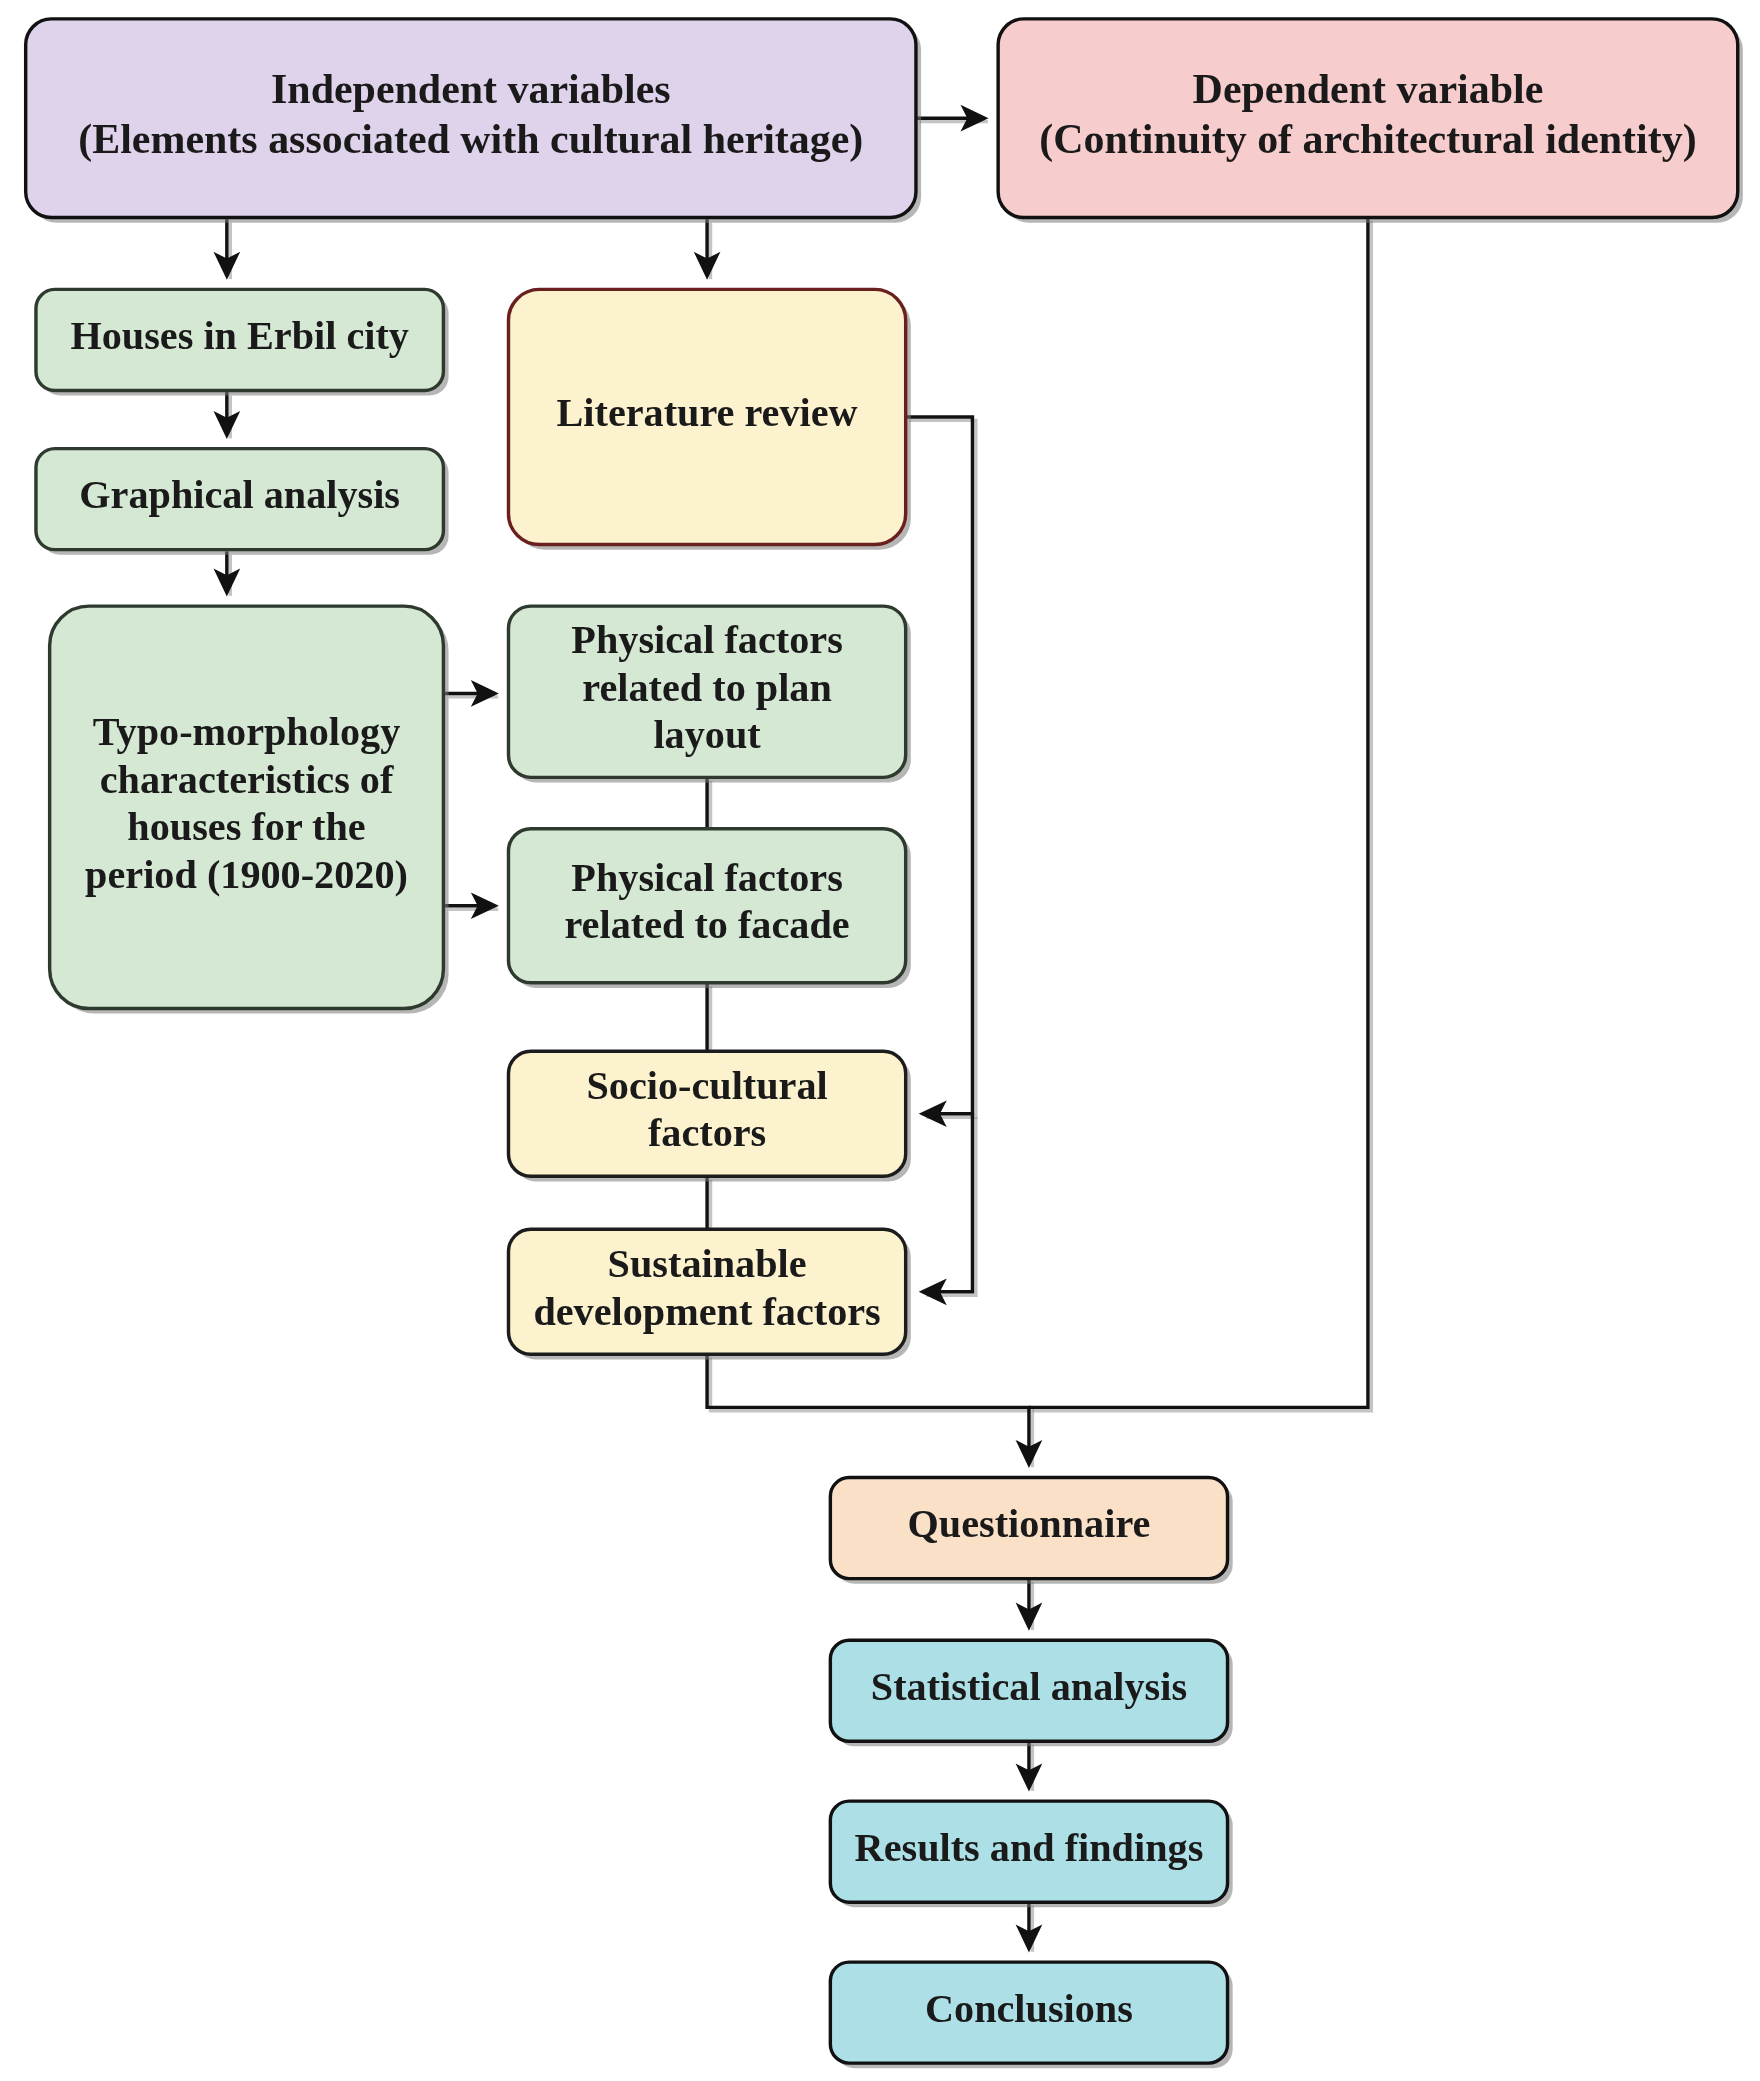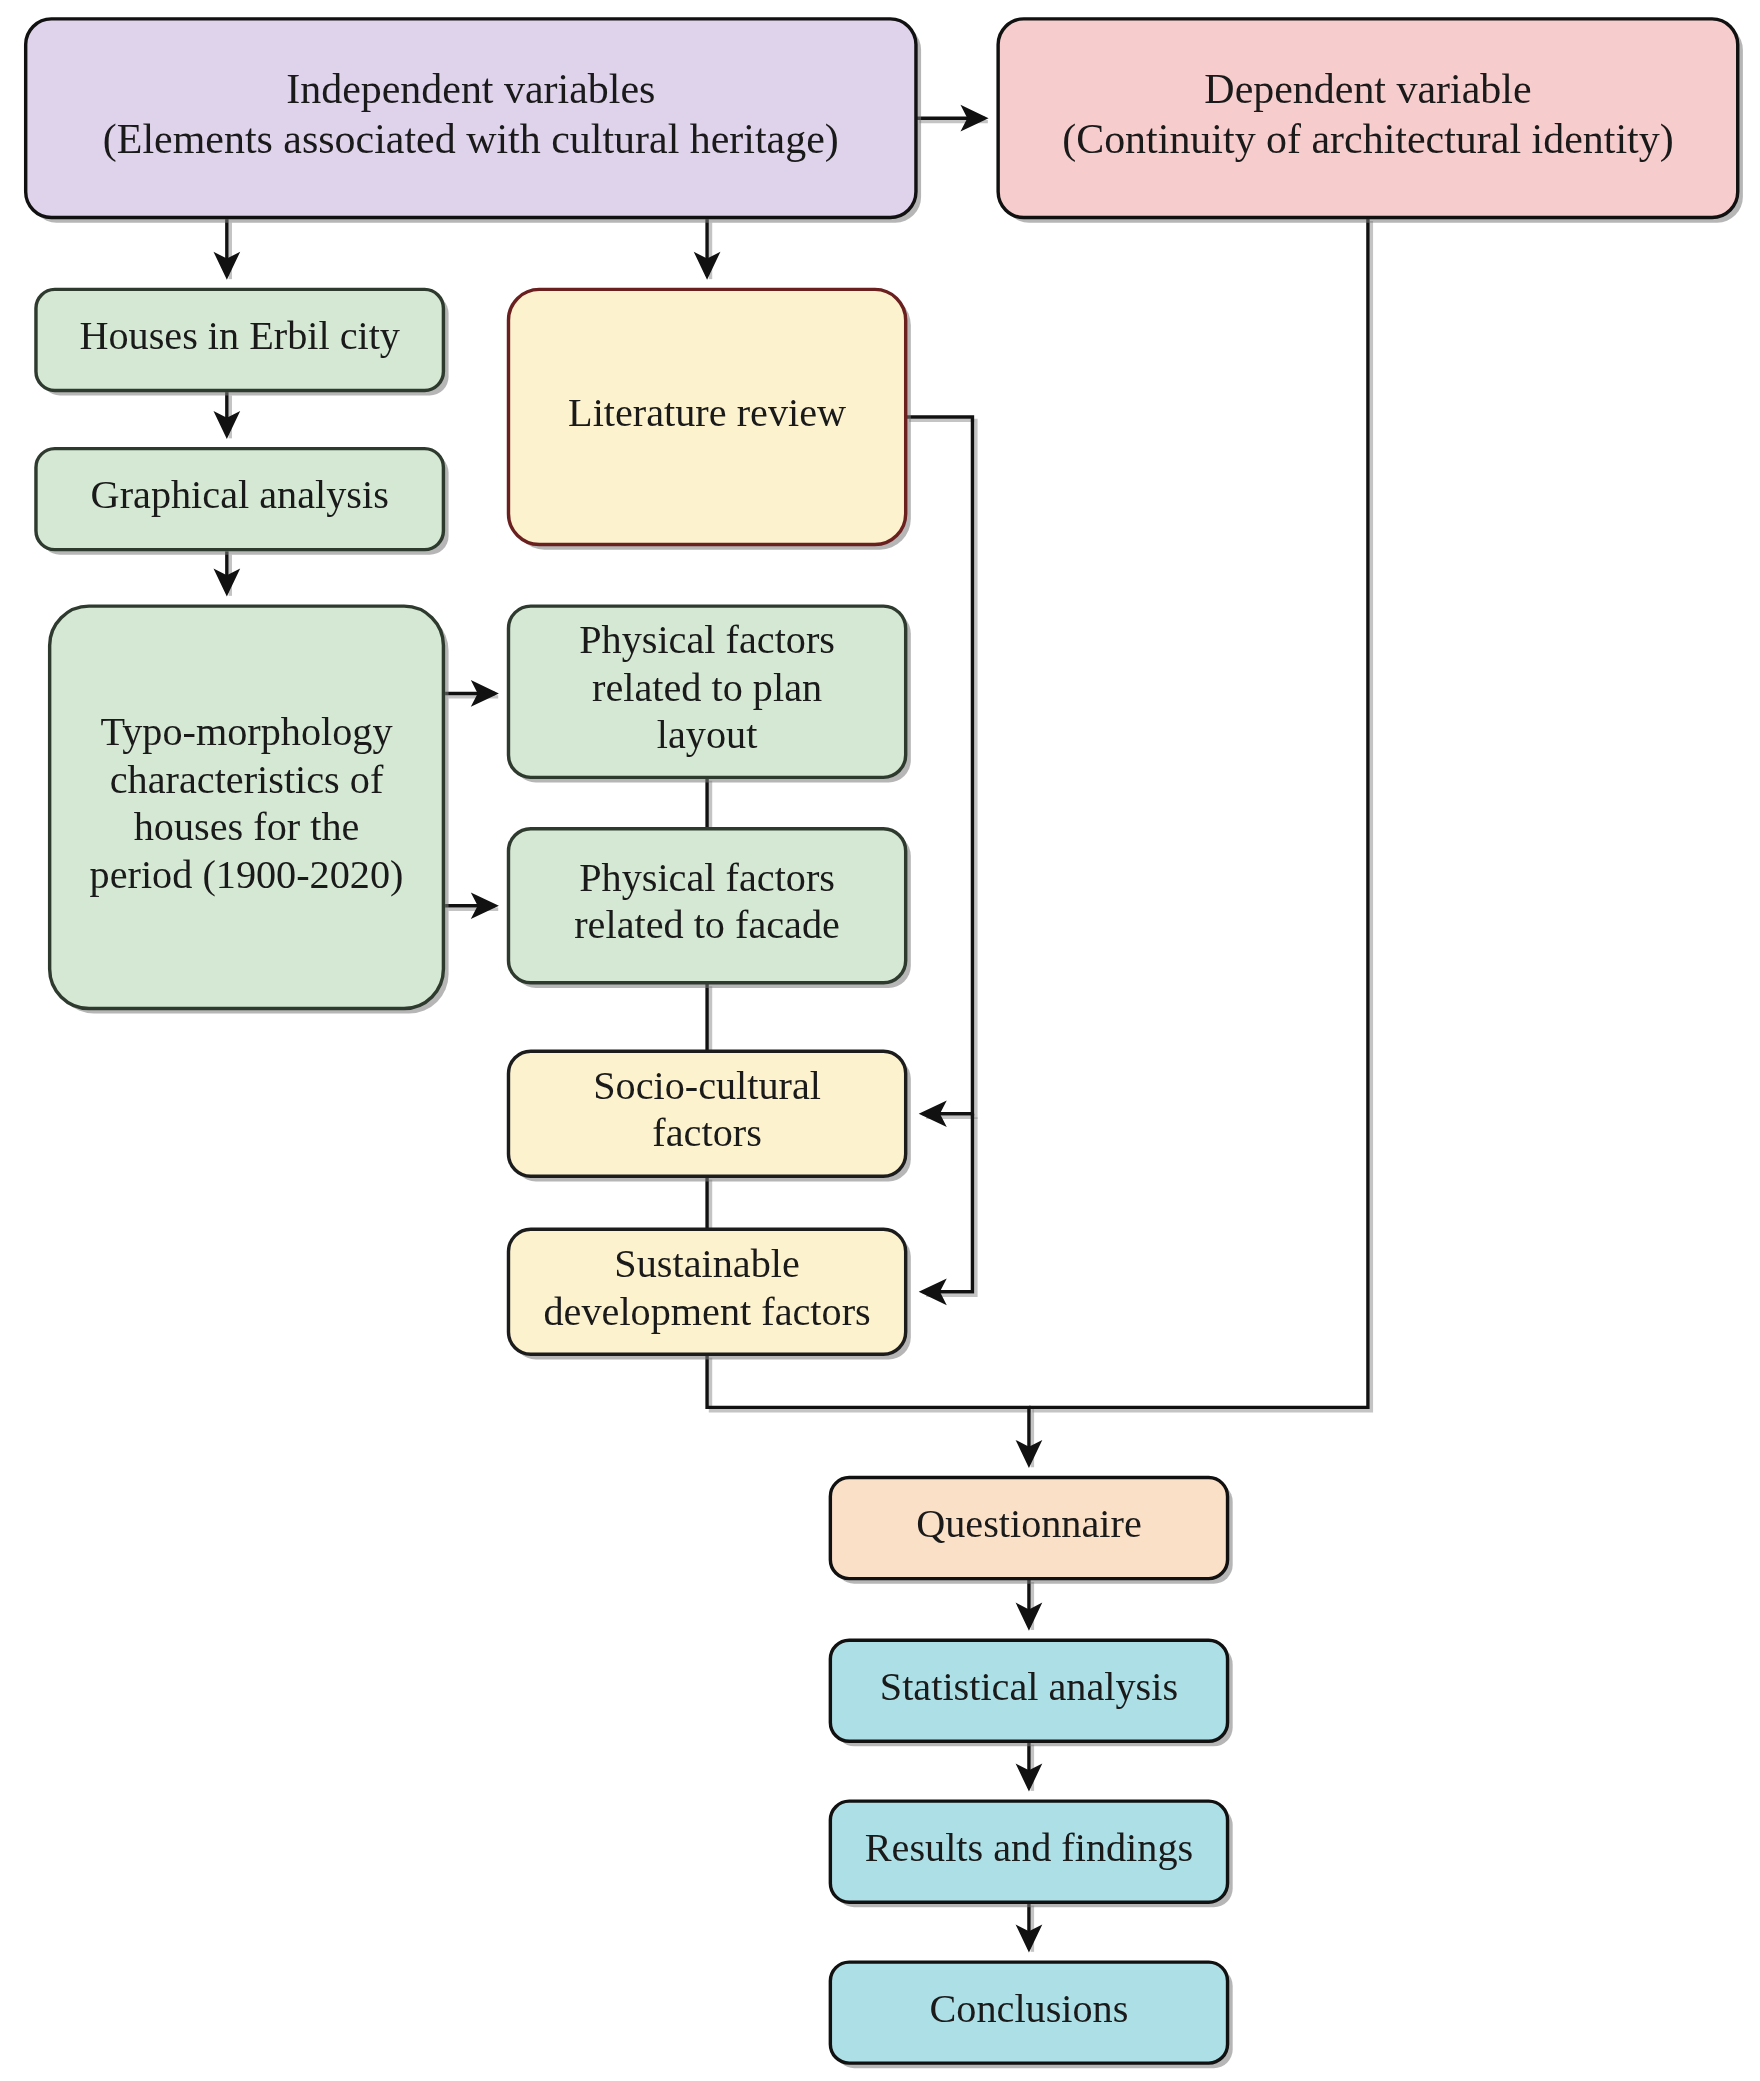--- a/index.html
+++ b/index.html
@@ -10,20 +10,21 @@
   body {
     width: 1760px;
     height: 2082px;
     font-family: "Liberation Serif", "DejaVu Serif", serif;
     overflow: hidden;
   }
   #flow-root {
     position: relative;
     width: 1760px;
     height: 1556px;
+    font-weight: bold;
   }
   svg#flow-svg {
     position: absolute;
     top: 0;
     left: 0;
     width: 1760px;
     height: 2082px;
   }
   .node-rect {
     stroke-width: 4;

